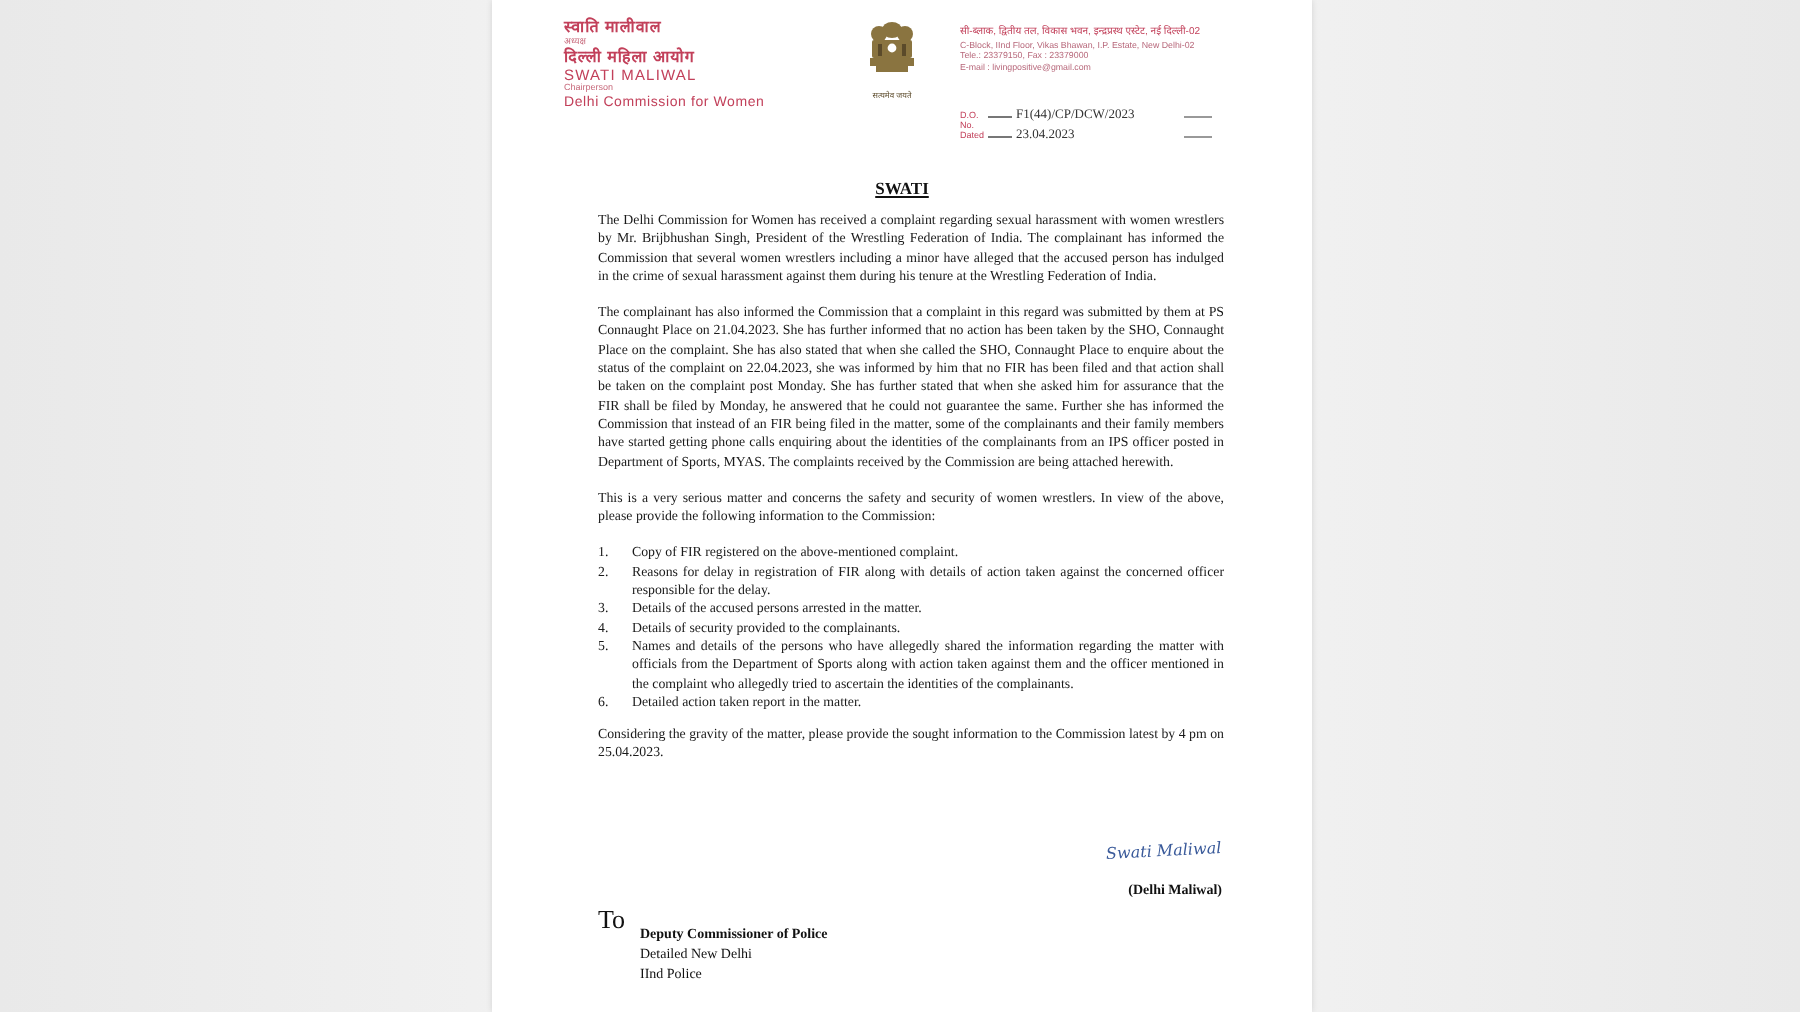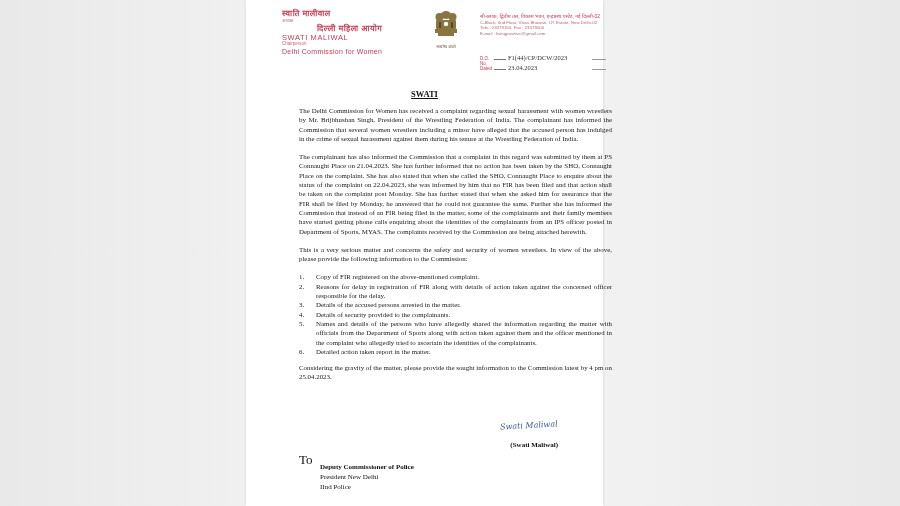--- a/index.html
+++ b/index.html
@@ -3,31 +3,31 @@
 <meta charset="utf-8">
 <style>
   html, body { margin: 0; padding: 0; }
   body {
     width: 900px; height: 506px; overflow: hidden;
     background: linear-gradient(90deg, #e9e9e9 0%, #f1f1f1 30%, #f1f1f1 70%, #e9e9e9 100%);
     position: relative;
     font-family: "Liberation Serif", serif;
   }
   .page {
-    position: absolute; left: 246px; top: 0; width: 357px; height: 506px;
+    position: absolute; left: 246px; top: 0; width: 410px; height: 506px;
     background: #ffffff;
     box-shadow: 0 0 3px rgba(0,0,0,0.12);
   }
   .hdr-left {
     position: absolute; left: 36px; top: 10px;
     font-family: "Liberation Sans", sans-serif; color: #c2405a; line-height: 1;
   }
   .hdr-left .hi1 { font-size: 8px; font-weight: bold; letter-spacing: 0.5px; }
   .hdr-left .small { font-size: 4.5px; color: #c76a7c; margin: 1px 0; }
-  .hdr-left .hi2 { font-size: 8px; font-weight: bold; letter-spacing: 0.5px; text-align: right; }
+  .hdr-left .hi2 { font-size: 8px; font-weight: bold; letter-spacing: 0.5px; }
   .hdr-left .name { font-size: 7.5px; letter-spacing: 0.6px; margin-top: 1px; }
   .hdr-left .org { font-size: 7px; letter-spacing: 0.3px; margin-top: 0px; }
   .emblem {
     position: absolute; left: 187px; top: 8px; width: 26px; height: 40px;
   }
   .hdr-right {
     position: absolute; left: 234px; top: 13px; width: 140px;
     font-family: "Liberation Sans", sans-serif; color: #c2405a; line-height: 1.3;
   }
   .hdr-right .addr-hi { font-size: 5px; }
@@ -157,21 +157,21 @@
         </li>
       <li>
           <span class="num">6.</span>
           <span class="txt">Detailed action taken report in the matter.</span>
         </li>
     </ol>
     <p>Considering the gravity of the matter, please provide the sought information to the Commission latest by 4 pm on 25.04.2023.</p>
   </div>
 
   <div class="sig">Swati Maliwal</div>
-  <div class="sig-name">(Swati Maliwal)</div>
+  <div class="sig-name">(Delhi Maliwal)</div>
 
   <div class="to">To</div>
   <div class="addressee">
     <div class="b">Deputy Commissioner of Police</div>
-    <div>President New Delhi</div>
+    <div>Detailed New Delhi</div>
     <div>IInd Police</div>
   </div>
 </div>
 
 </body></html>

